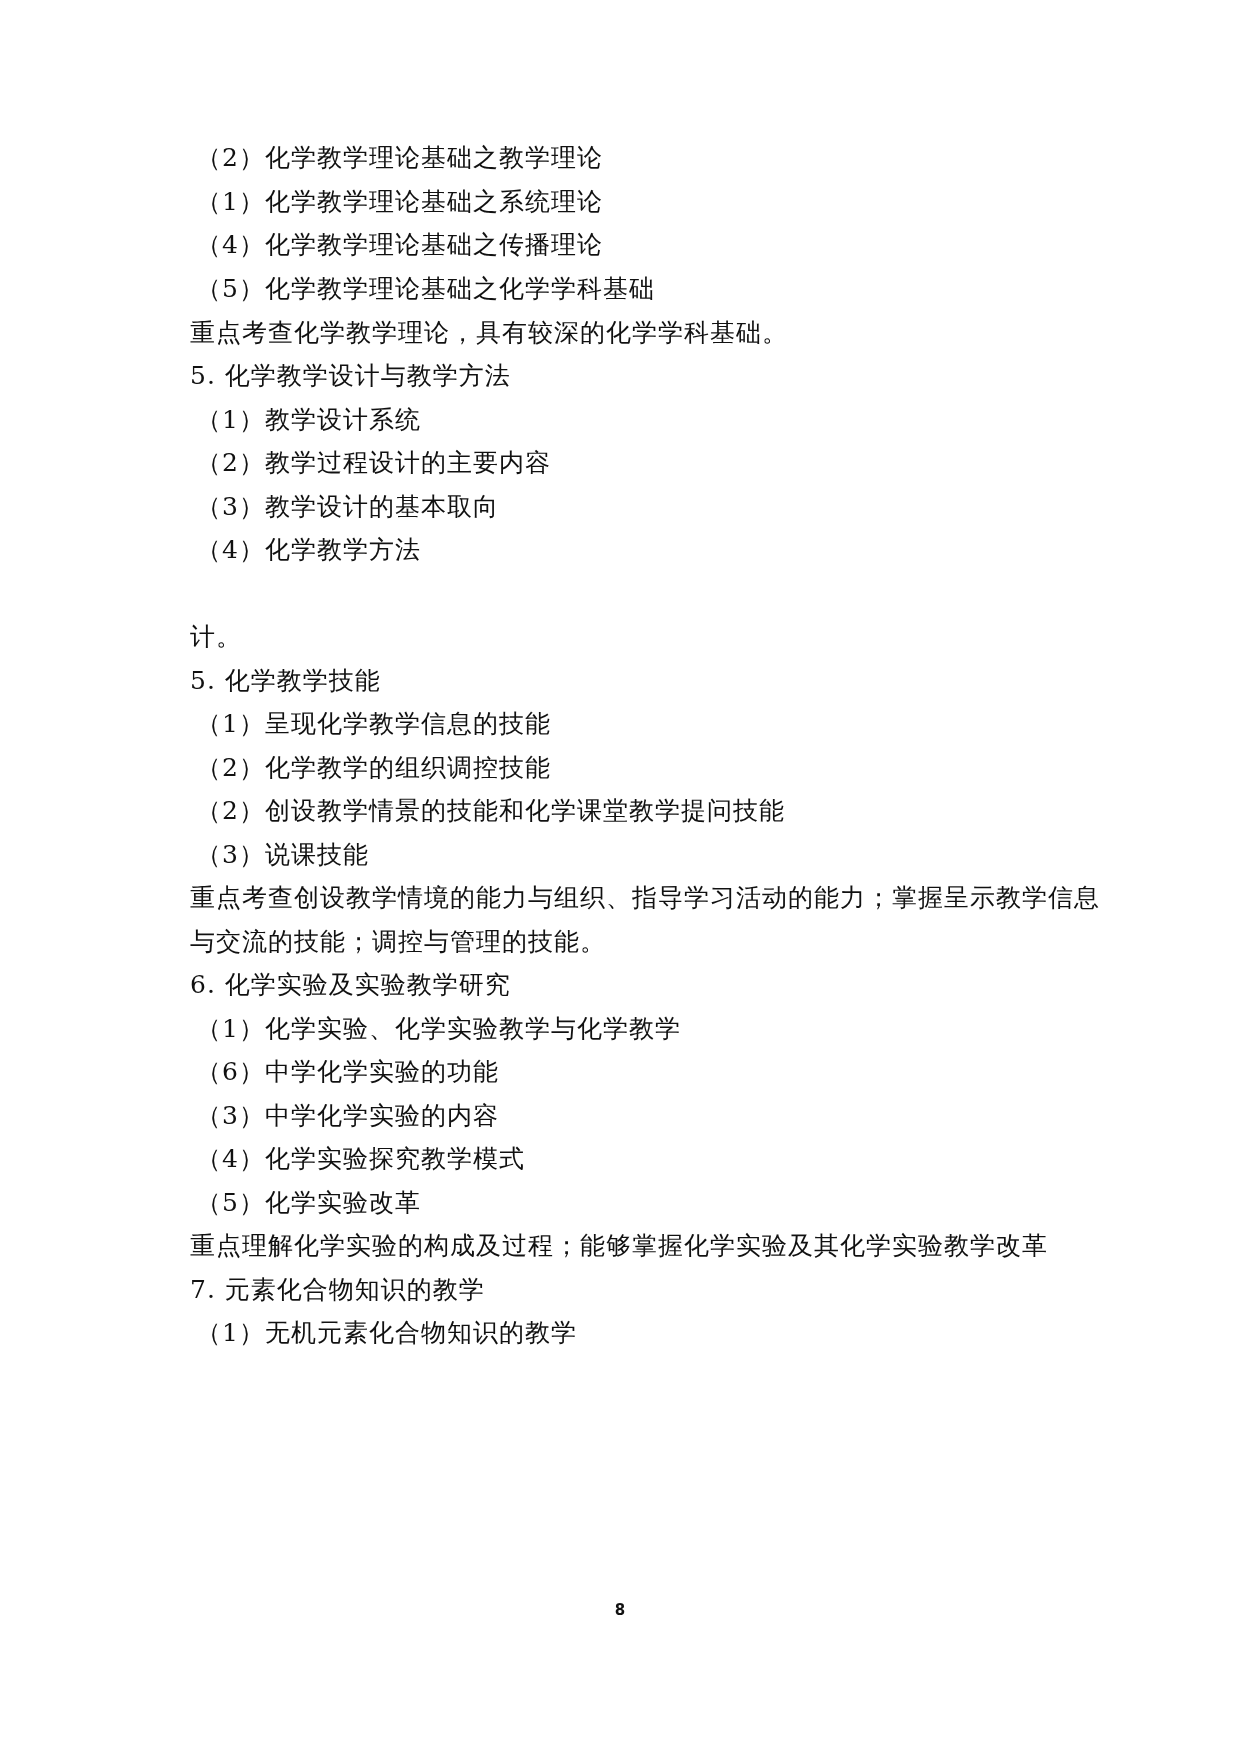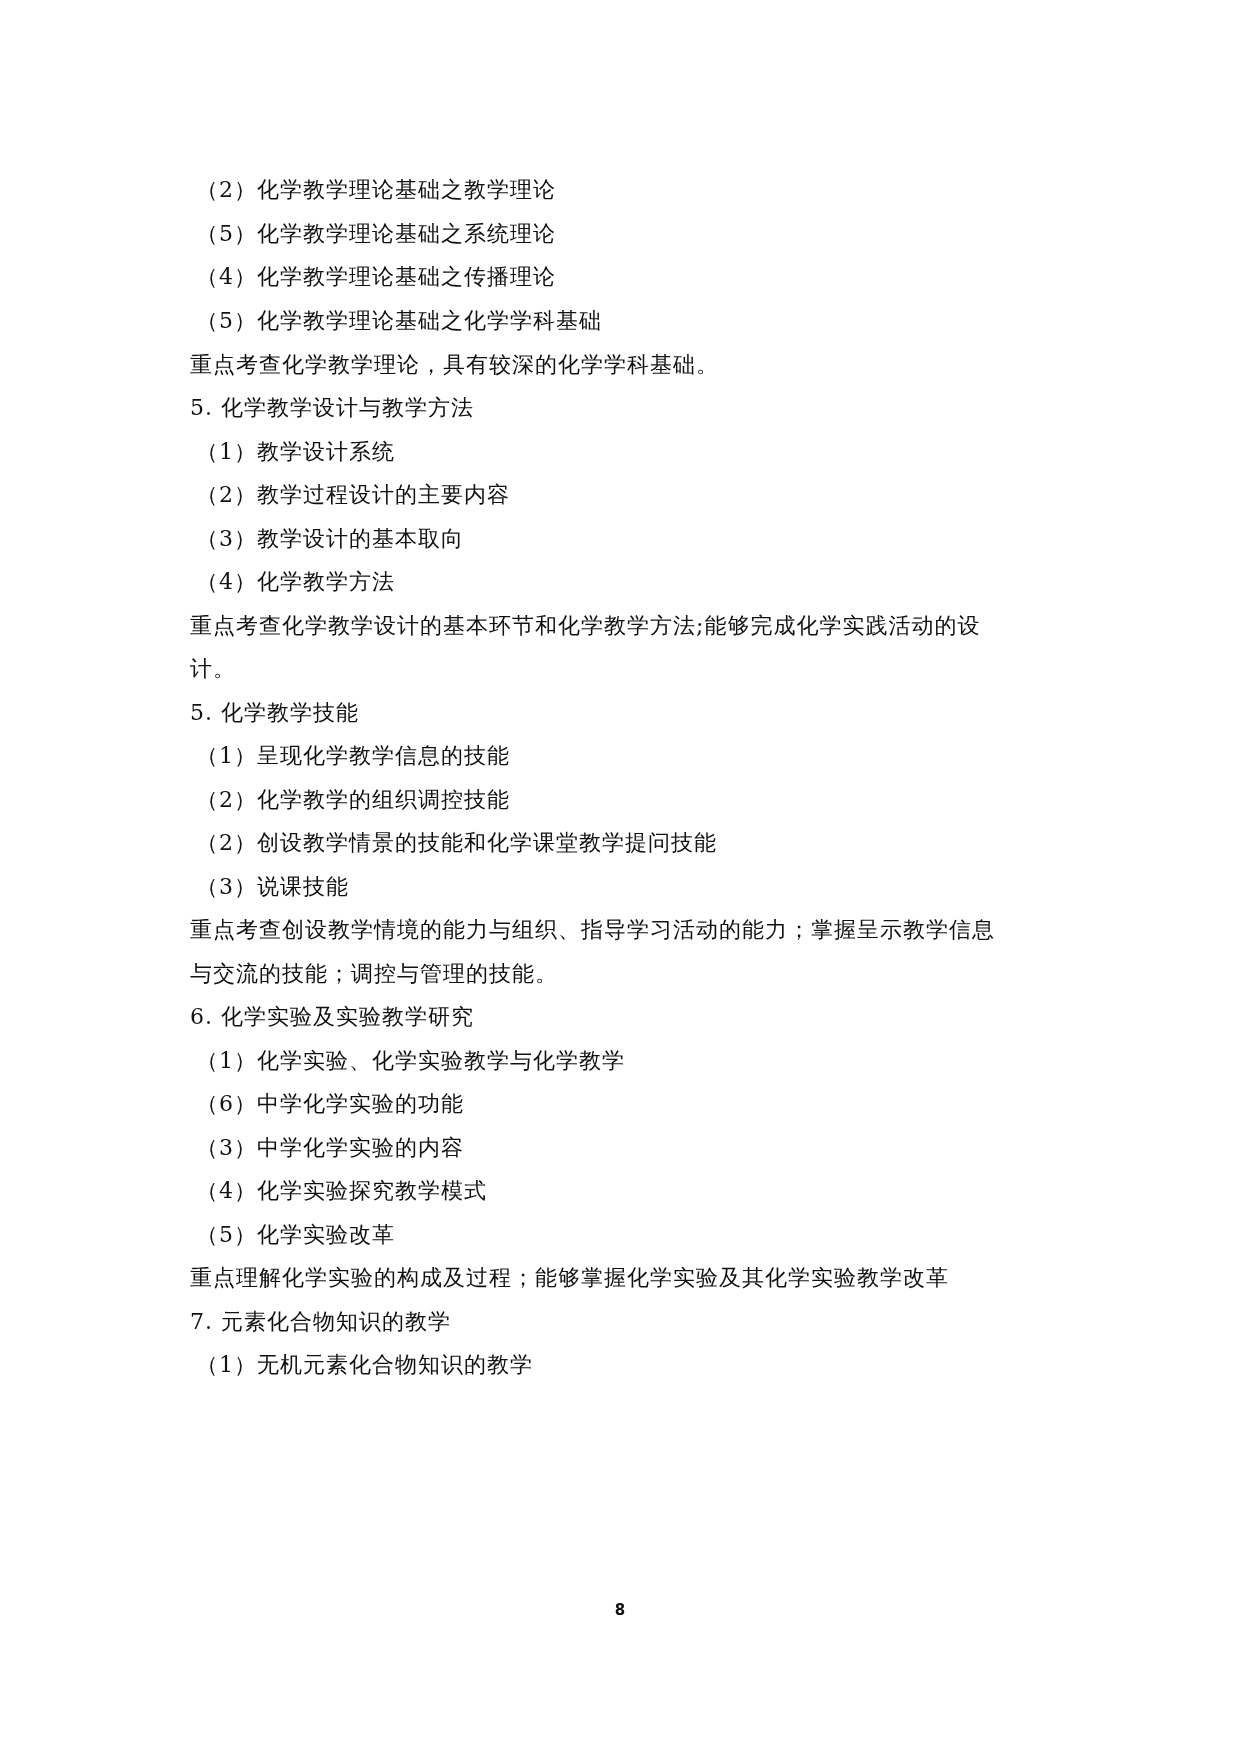--- a/index.html
+++ b/index.html
@@ -19,25 +19,24 @@
       position: absolute;
       left: 0;
       top: 0;
       width: 1240px;
       height: 1754px;
       background: #ffffff;
     }
     .line {
       position: absolute;
       left: 190px;
-      font-size: 22px;
+      font-size: 25px;
       line-height: 30px;
       white-space: nowrap;
       letter-spacing: 1px;
-      margin-top: 32px;
     }
     .line.sub {
       left: 196px;
     }
     .page-number {
       position: absolute;
       top: 1600px;
       left: 0;
       width: 1240px;
       text-align: center;
@@ -46,30 +45,29 @@
       font-size: 15px;
       line-height: 20px;
       color: #111111;
     }
   </style>
 </head>
 <body>
 
 <div class="page">
   <div class="line sub" style="top:143px">（2）化学教学理论基础之教学理论</div>
-  <div class="line sub" style="top:187px">（5）化学教学理论基础之系统理论</div>
+  <div class="line sub" style="top:187px">（1）化学教学理论基础之系统理论</div>
   <div class="line sub" style="top:230px">（4）化学教学理论基础之传播理论</div>
   <div class="line sub" style="top:274px">（5）化学教学理论基础之化学学科基础</div>
   <div class="line" style="top:318px">重点考查化学教学理论，具有较深的化学学科基础。</div>
   <div class="line" style="top:361px">5. 化学教学设计与教学方法</div>
   <div class="line sub" style="top:405px">（1）教学设计系统</div>
   <div class="line sub" style="top:448px">（2）教学过程设计的主要内容</div>
   <div class="line sub" style="top:492px">（3）教学设计的基本取向</div>
   <div class="line sub" style="top:535px">（4）化学教学方法</div>
-  <div class="line" style="top:579px">重点考查化学教学设计的基本环节和化学教学方法;能够完成化学实践活动的设</div>
   <div class="line" style="top:622px">计。</div>
   <div class="line" style="top:666px">5. 化学教学技能</div>
   <div class="line sub" style="top:709px">（1）呈现化学教学信息的技能</div>
   <div class="line sub" style="top:753px">（2）化学教学的组织调控技能</div>
   <div class="line sub" style="top:796px">（2）创设教学情景的技能和化学课堂教学提问技能</div>
   <div class="line sub" style="top:840px">（3）说课技能</div>
   <div class="line" style="top:927px">与交流的技能；调控与管理的技能。</div>
   <div class="line" style="top:883px">重点考查创设教学情境的能力与组织、指导学习活动的能力；掌握呈示教学信息</div>
   <div class="line" style="top:970px">6. 化学实验及实验教学研究</div>
   <div class="line sub" style="top:1014px">（1）化学实验、化学实验教学与化学教学</div>

